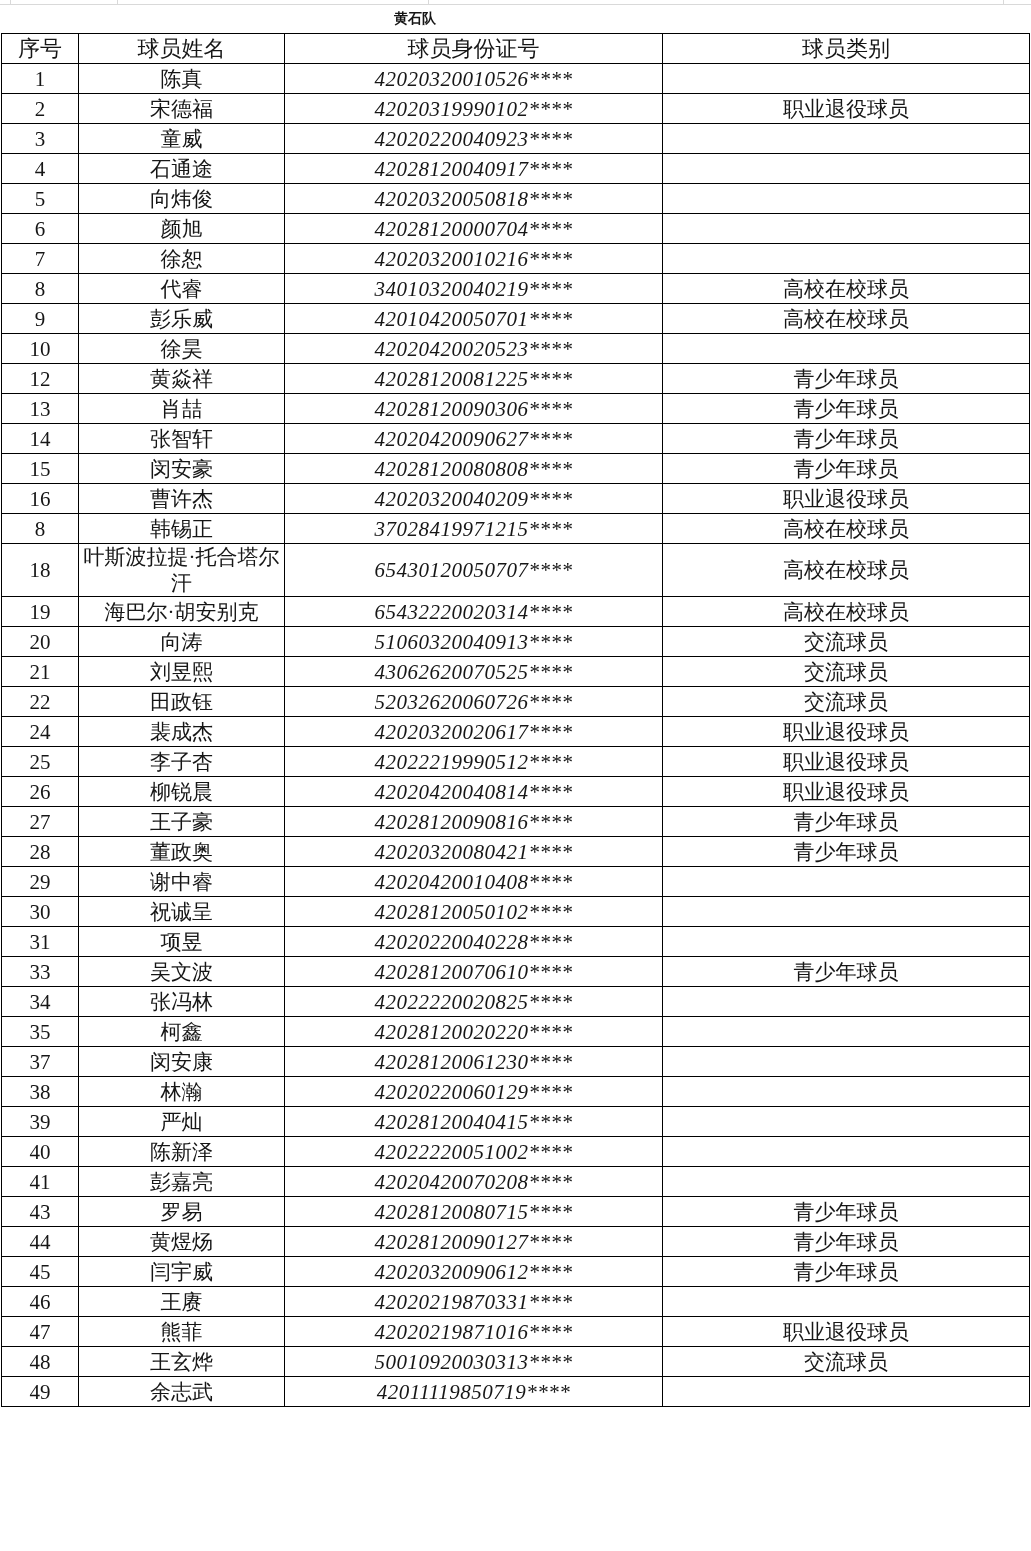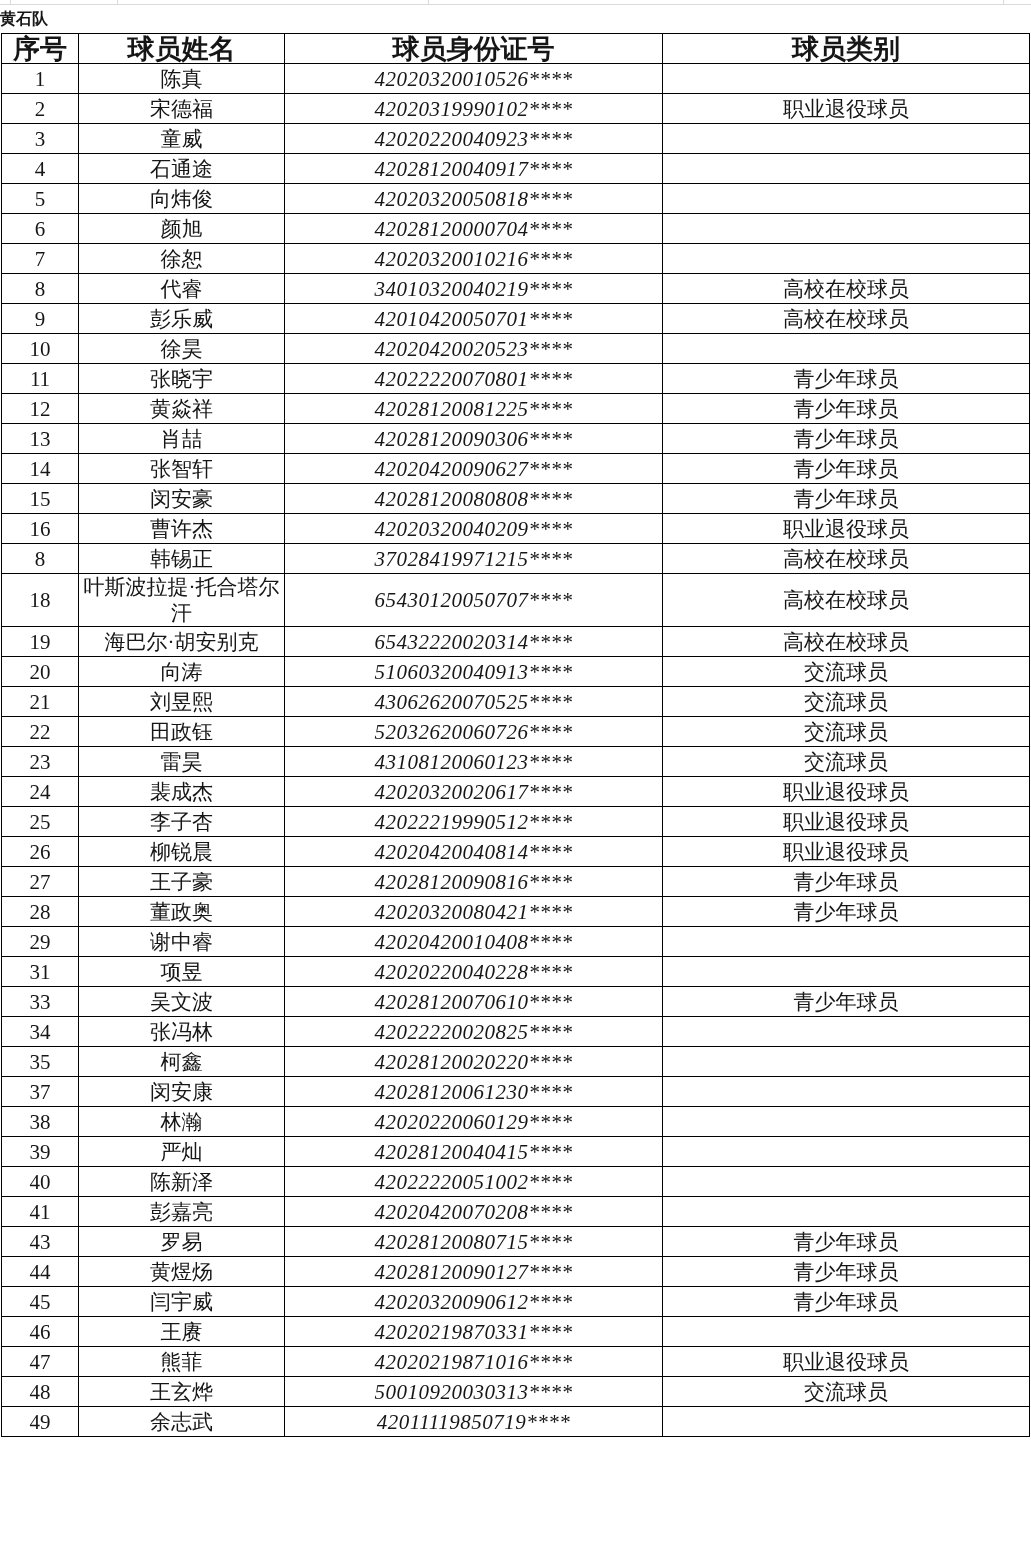--- a/index.html
+++ b/index.html
@@ -9,38 +9,38 @@
     color:#161616;
     -webkit-font-smoothing:antialiased;
   }
   
   .grid-strip{position:absolute;top:0;left:0;width:1031px;height:5px;}
   .grid-strip .hline{position:absolute;left:0;top:4px;width:1031px;height:1px;background:#d9d9d9;}
   .grid-strip .vtick{position:absolute;top:0;width:1px;height:4px;background:#d9d9d9;}
 
   .title{
     position:absolute;top:5px;left:0;width:830px;height:28px;
-    font-weight:bold;font-size:16px;line-height:28px;
+    text-align:center;font-weight:bold;font-size:14px;line-height:28px;
   }
 
   table.roster{
     position:absolute;top:33px;left:1px;
     width:1028px;
     border-collapse:collapse;
     table-layout:fixed;
   }
   table.roster th, table.roster td{
     border:1.6px solid #000;
     padding:0 2px;
     text-align:center;
     vertical-align:middle;
     overflow:hidden;
   }
   table.roster th{
-    font-size:27px;font-weight:bold;height:29px;line-height:26px;
+    font-size:22px;font-weight:normal;height:29px;line-height:26px;
   }
   table.roster td{
     font-size:21px;height:29px;line-height:26px;
     word-break:break-all;
   }
   col.c-no{width:77px;}
   col.c-name{width:206px;}
   col.c-id{width:378px;}
   col.c-cat{width:367px;}
   td.id-cell{letter-spacing:0.5px;font-style:italic;}
@@ -137,26 +137,20 @@
     <td>高校在校球员</td>
   </tr>
 
   <tr>
     <td>10</td>
     <td>徐昊</td>
     <td class="id-cell">42020420020523****</td>
     <td></td>
   </tr>
 
-  <tr>
-    <td>11</td>
-    <td>张晓宇</td>
-    <td class="id-cell">42022220070801****</td>
-    <td>青少年球员</td>
-  </tr>
 
   <tr>
     <td>12</td>
     <td>黄焱祥</td>
     <td class="id-cell">42028120081225****</td>
     <td>青少年球员</td>
   </tr>
 
   <tr>
     <td>13</td>
@@ -221,26 +215,20 @@
     <td>交流球员</td>
   </tr>
 
   <tr>
     <td>22</td>
     <td>田政钰</td>
     <td class="id-cell">52032620060726****</td>
     <td>交流球员</td>
   </tr>
 
-  <tr>
-    <td>23</td>
-    <td>雷昊</td>
-    <td class="id-cell">43108120060123****</td>
-    <td>交流球员</td>
-  </tr>
 
   <tr>
     <td>24</td>
     <td>裴成杰</td>
     <td class="id-cell">42020320020617****</td>
     <td>职业退役球员</td>
   </tr>
 
   <tr>
     <td>25</td>
@@ -270,20 +258,26 @@
     <td>青少年球员</td>
   </tr>
 
   <tr>
     <td>29</td>
     <td>谢中睿</td>
     <td class="id-cell">42020420010408****</td>
     <td></td>
   </tr>
 
+  <tr>
+    <td>30</td>
+    <td>祝诚呈</td>
+    <td class="id-cell">42028120050102****</td>
+    <td></td>
+  </tr>
 
   <tr>
     <td>31</td>
     <td>项昱</td>
     <td class="id-cell">42020220040228****</td>
     <td></td>
   </tr>
 
 
   <tr>

